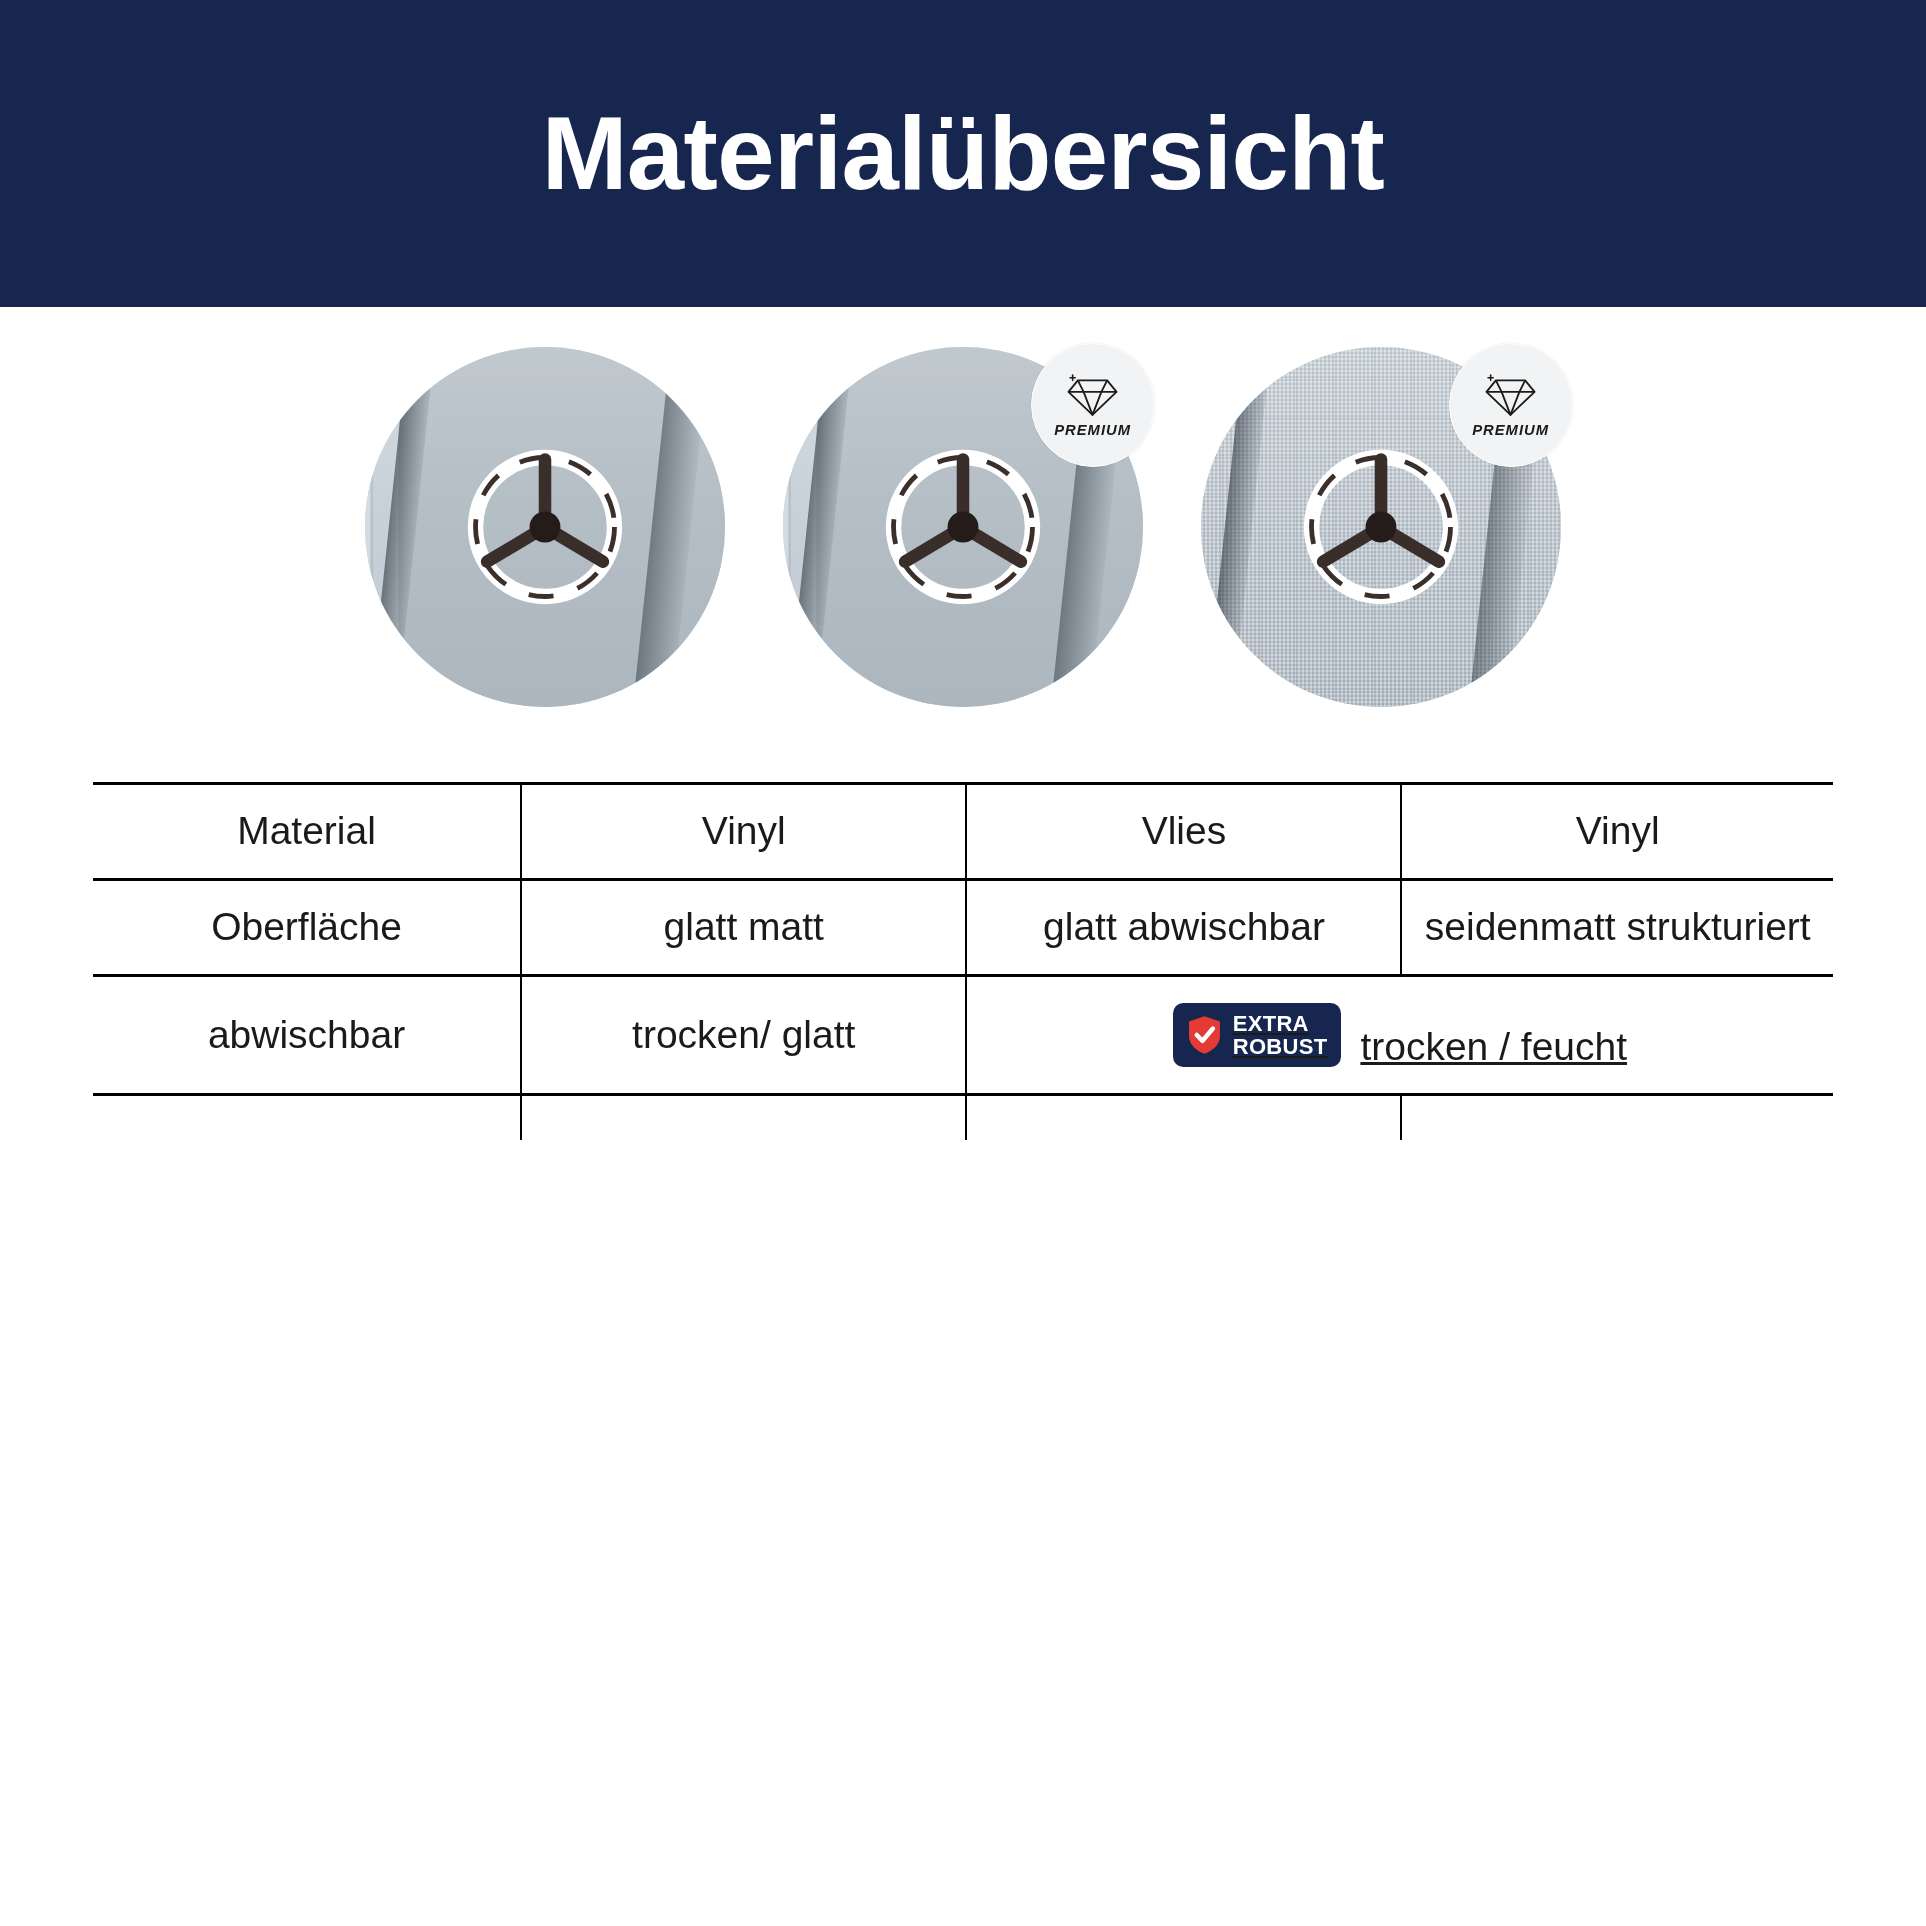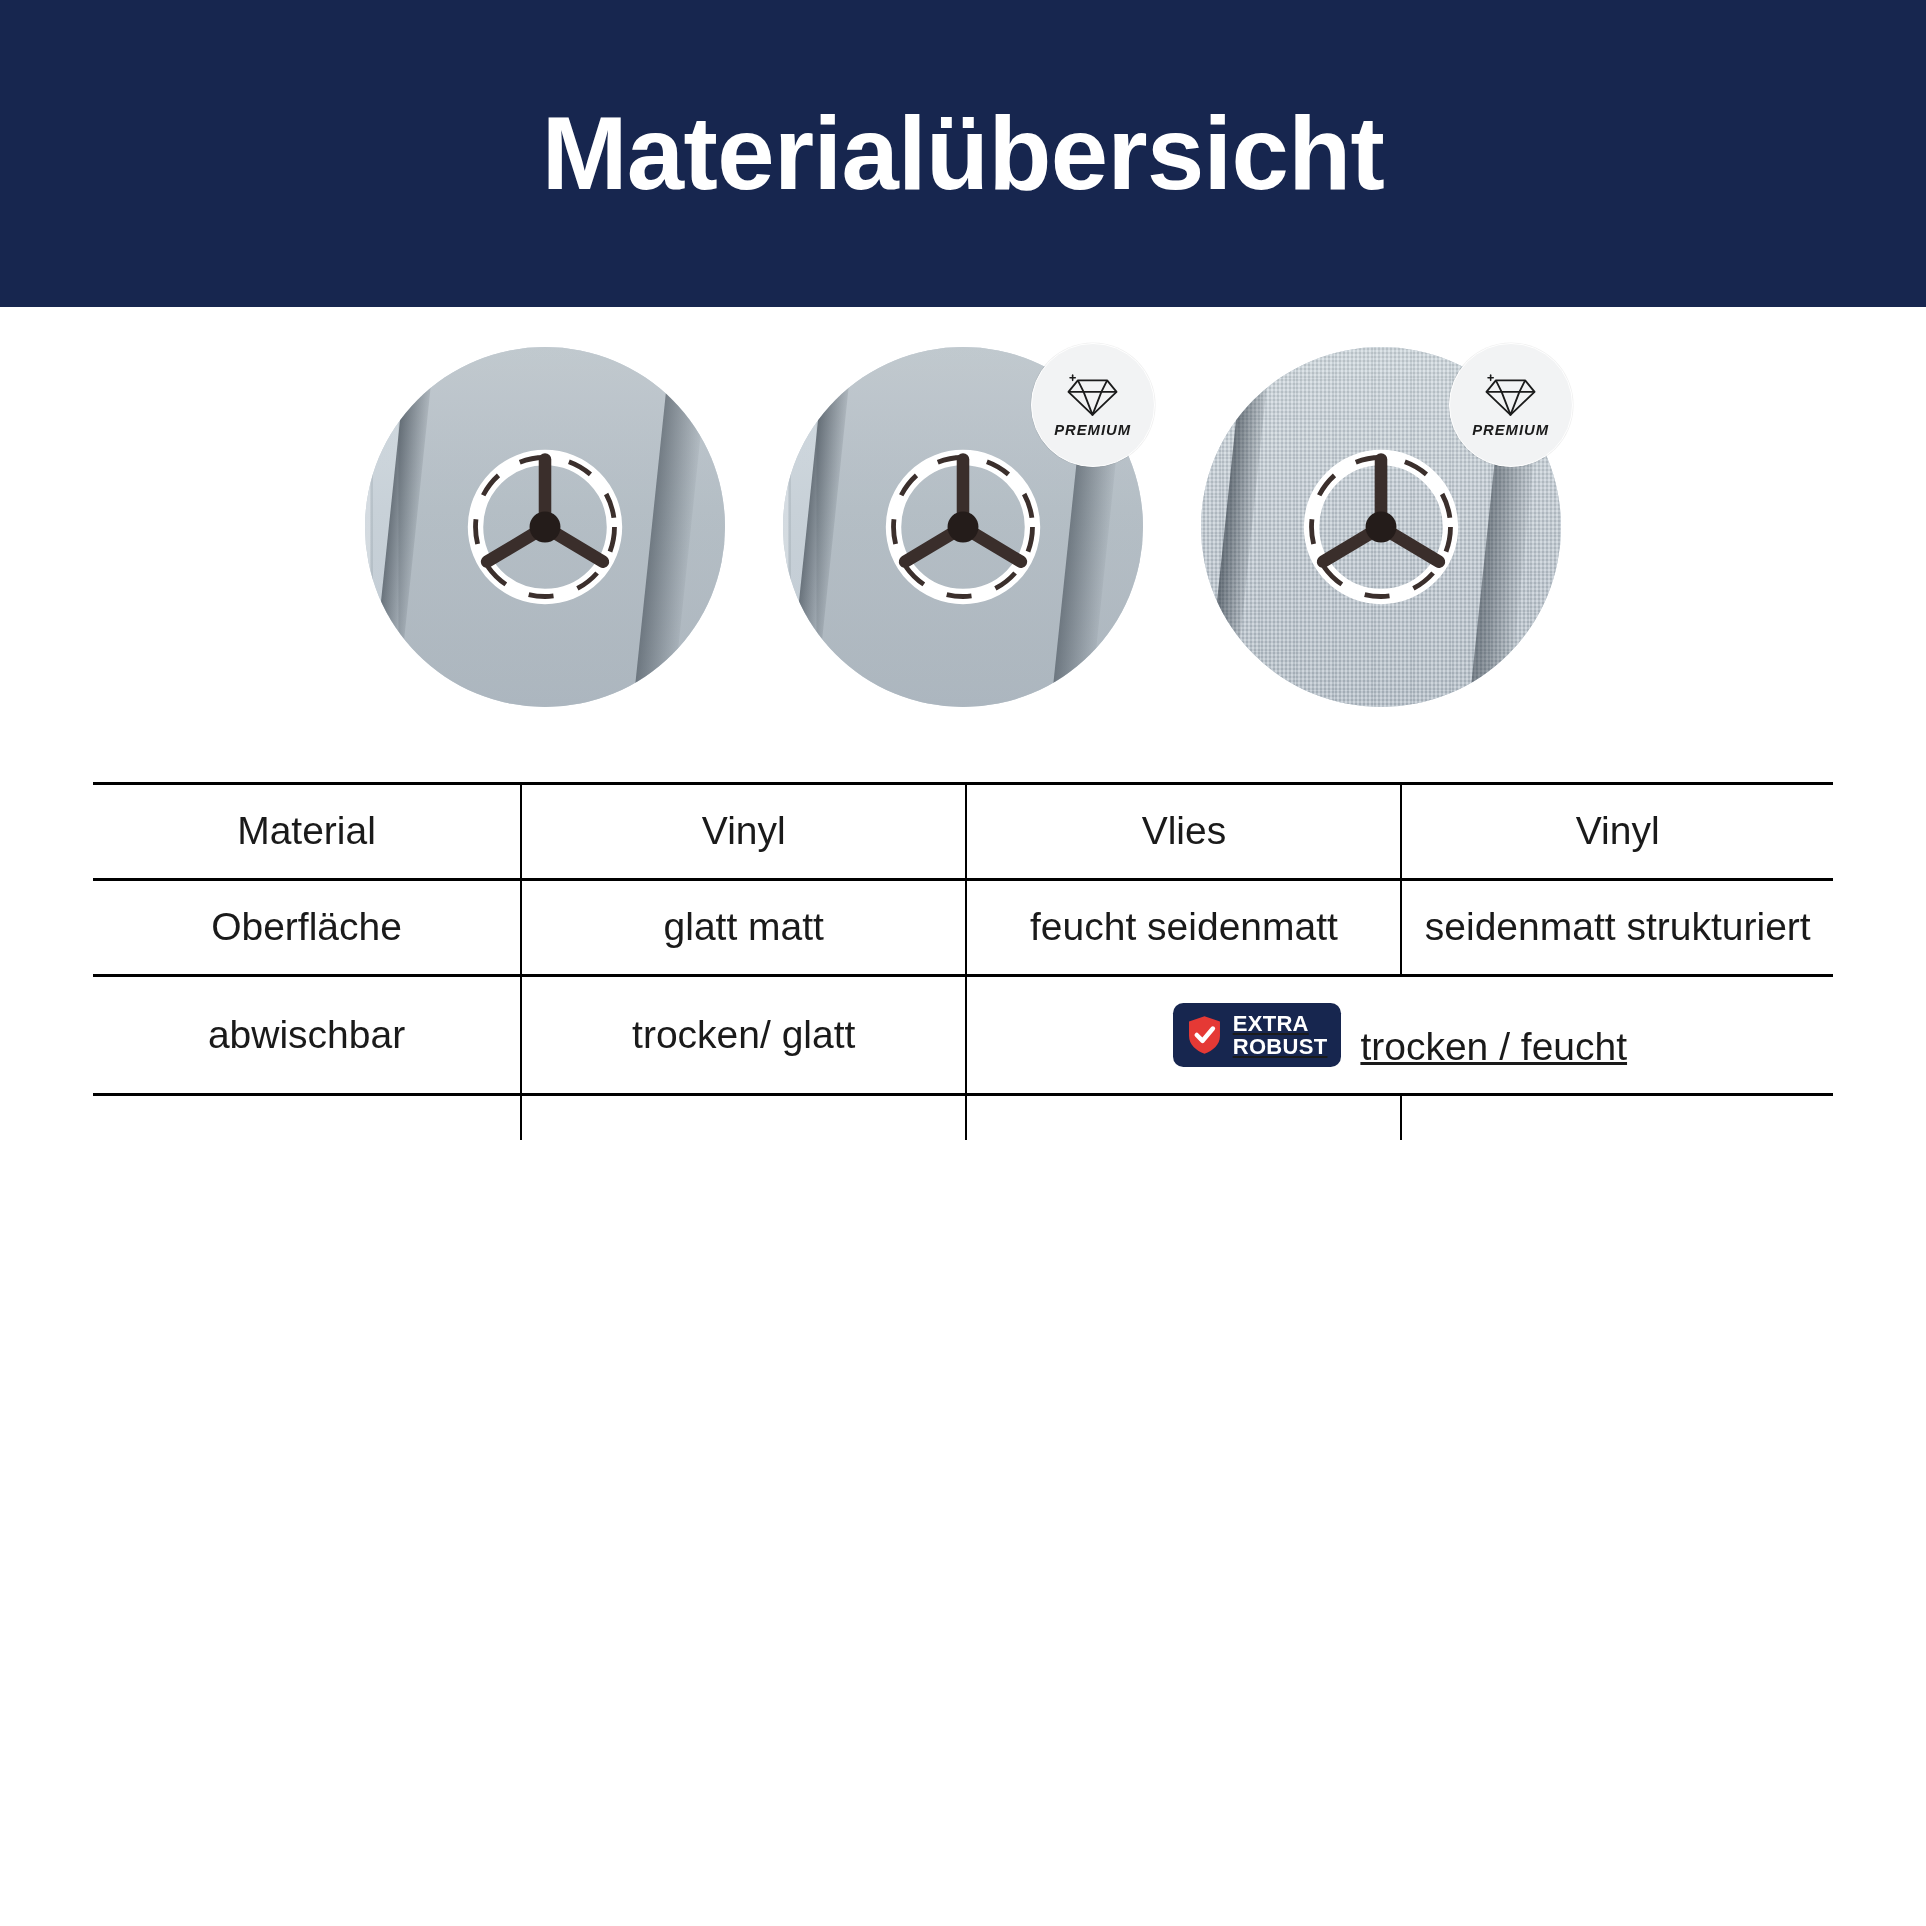--- a/index.html
+++ b/index.html
@@ -306,21 +306,21 @@
         <td class="label-cell">Material</td>
         <td class="sep">Vinyl</td>
         <td class="sep">Vlies</td>
         <td class="sep">Vinyl</td>
       </tr>
 
 
       <tr class="rule">
         <td class="label-cell">Oberfläche</td>
         <td class="sep">glatt matt</td>
-        <td class="sep">feucht seidenmatt</td>
+        <td class="sep">glatt abwischbar</td>
         <td class="sep">seidenmatt strukturiert</td>
       </tr>
 
       <tr class="rule">
         <td class="label-cell">abwischbar</td>
         <td class="sep">trocken/ glatt</td>
         <td class="sep" colspan="2">
           <div class="robust-cellwrap">
             <span class="robust-badge">
               <svg class="shield" viewBox="0 0 54 62" xmlns="http://www.w3.org/2000/svg">

